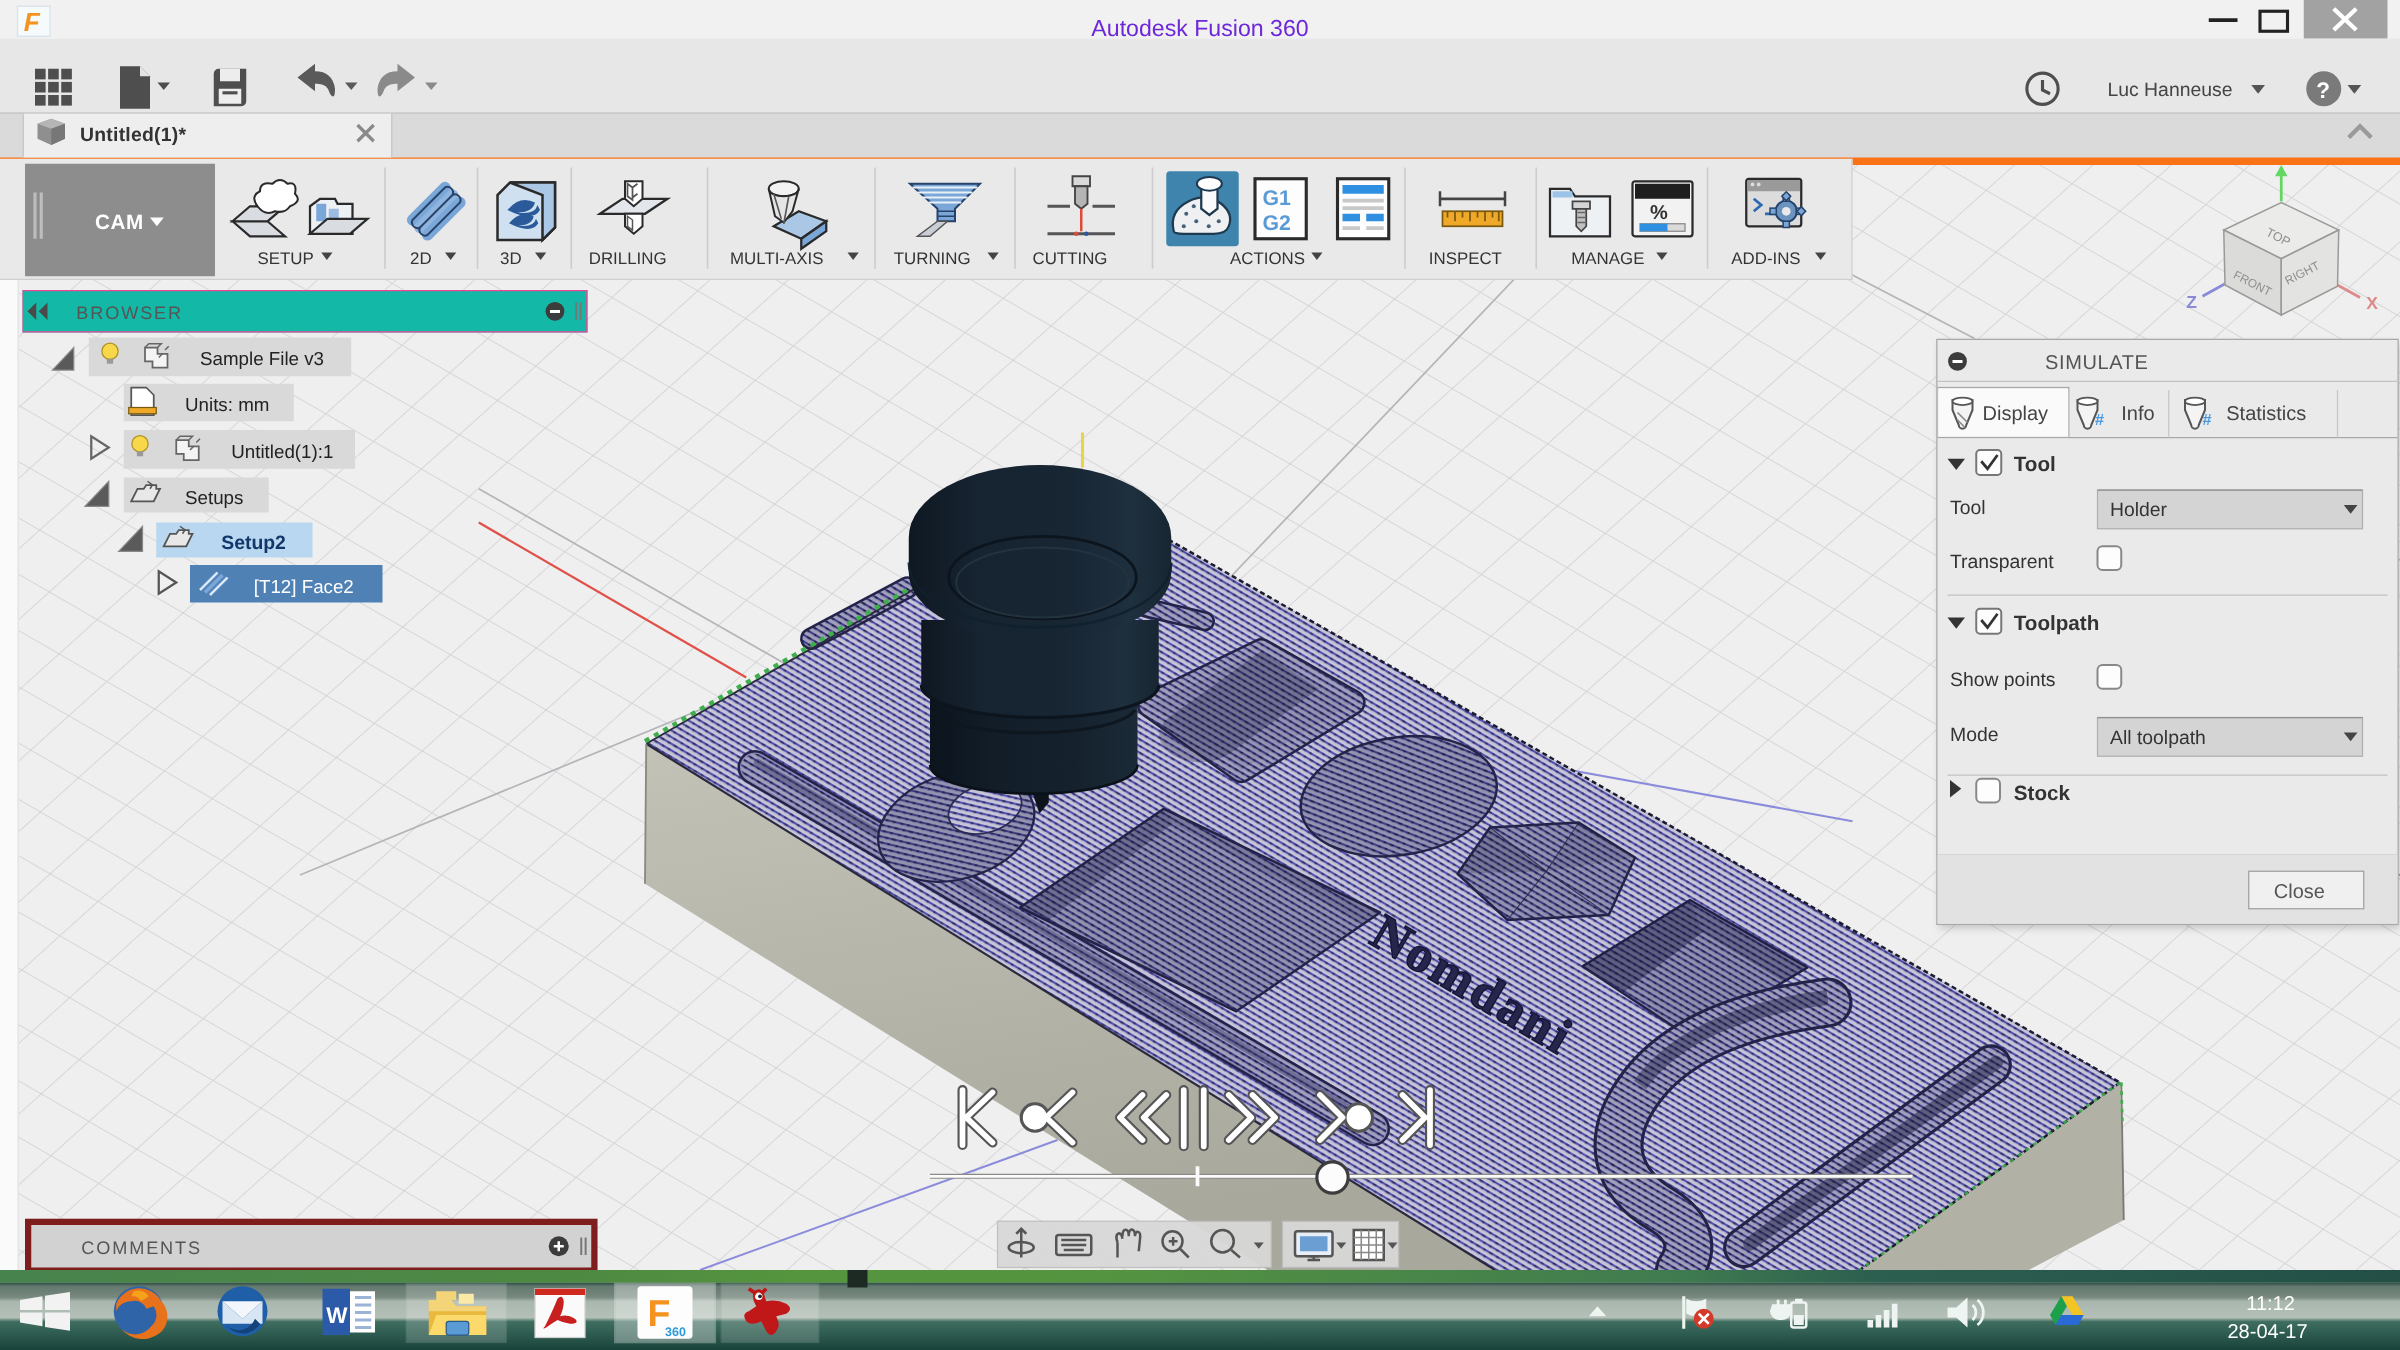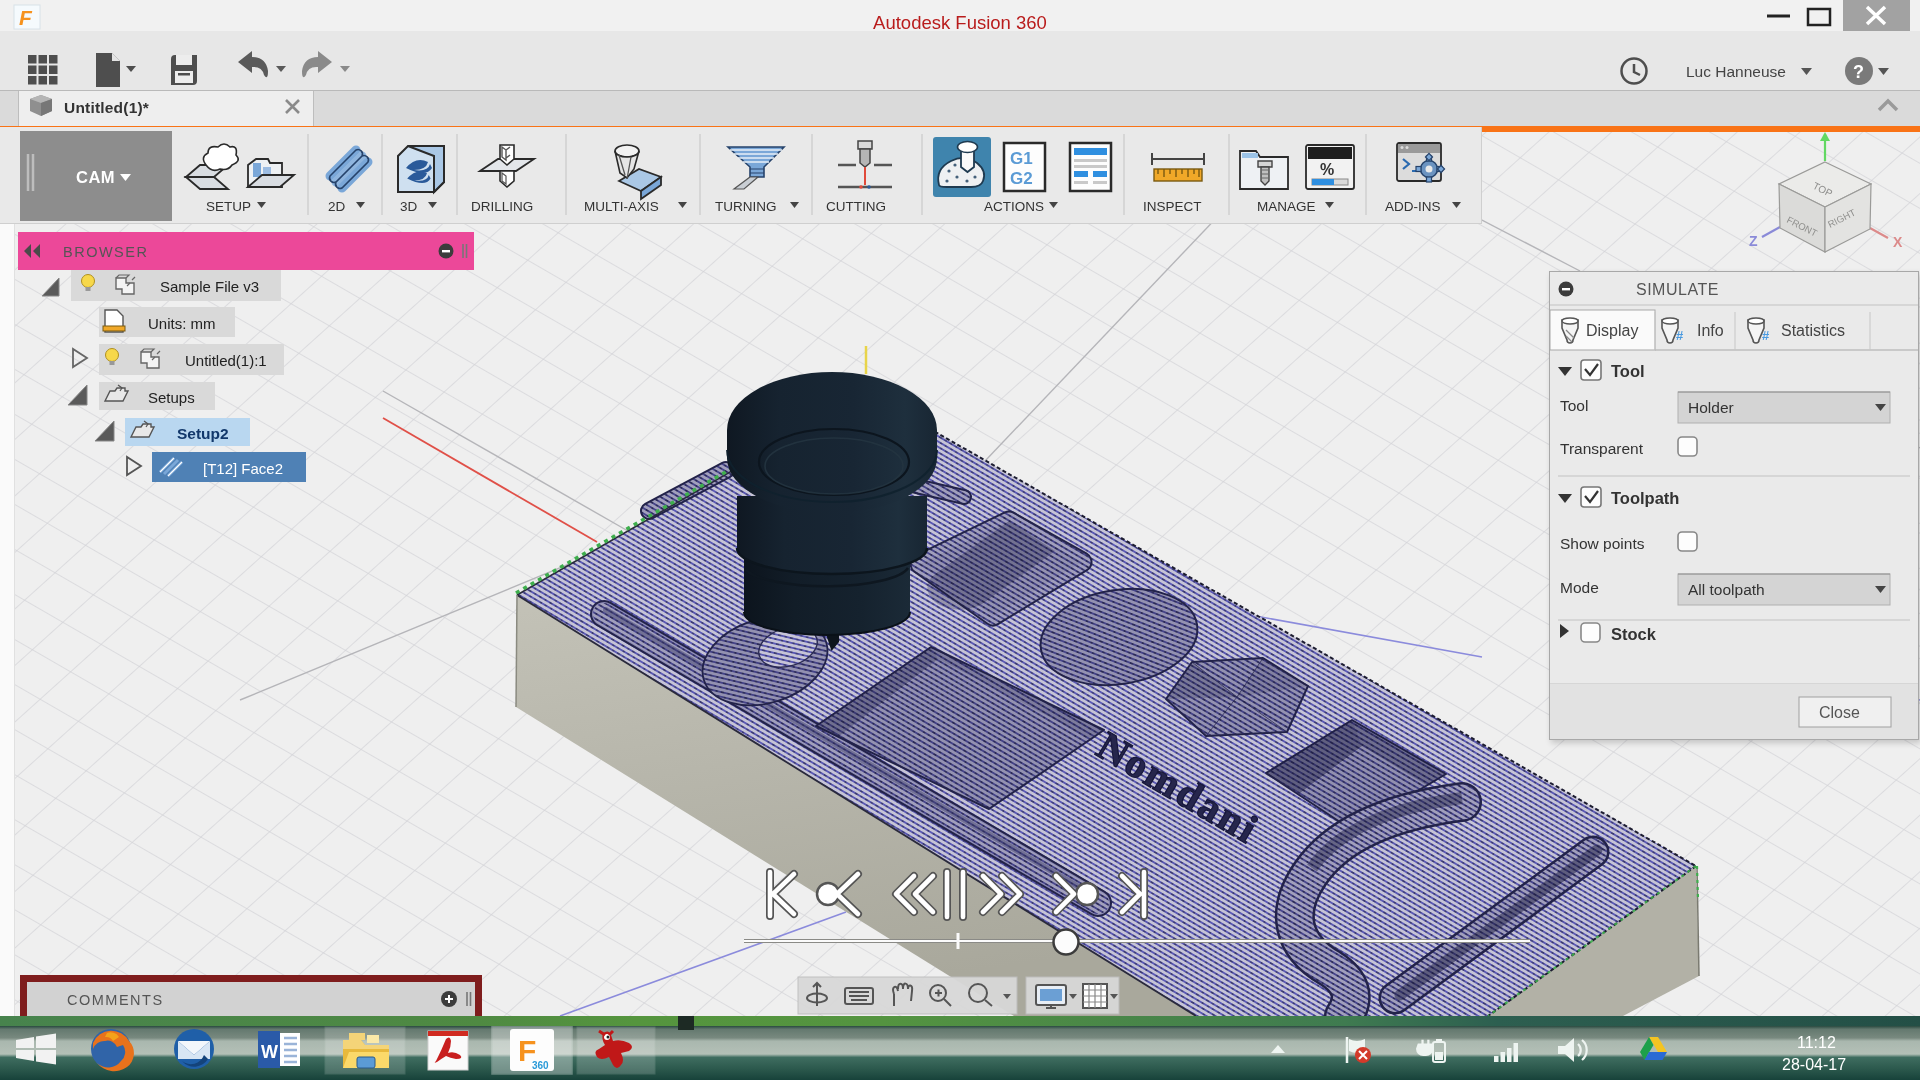--- a/index.html
+++ b/index.html
@@ -1,19 +1,19 @@
 <!DOCTYPE html>
 <html><head>
 <meta charset="utf-8">
 <style>
   html,body{margin:0;padding:0;width:1920px;height:1080px;overflow:hidden;
     font-family:"Liberation Sans",sans-serif;background:#efefef;}
   .abs{position:absolute;}
   #titlebar{left:0;top:0;width:1920px;height:31px;background:#f1f1f1;}
-  #title{left:0;width:1920px;text-align:center;font-size:18.5px;color:#b91c1c;top:12px;}
+  #title{left:0;width:1920px;text-align:center;font-size:18.5px;color:#6d28d9;top:12px;}
   #toolbar{left:0;top:31px;width:1920px;height:59px;background:#e7e7e7;border-bottom:1px solid #b9b9b9;}
   #tabbar{left:0;top:91px;width:1920px;height:35px;background:#dadada;border-bottom:6px solid #f97316;}
   #tab{left:18px;top:0px;width:294px;height:35px;background:#eeeeee;border-left:1px solid #bdbdbd;border-right:1px solid #bdbdbd;}
   #ribbon{left:0;top:127px;width:1481px;height:96px;border-right:1px solid #cfcfcf;background:#e9e9e9;border-bottom:1px solid #cfcfcf;}
   #viewport{left:0;top:127px;width:1920px;height:889px;background:#efefef;}
   #taskbar{left:0;top:1026px;width:1920px;height:54px;background:linear-gradient(#2a4a40 0%,#64796f 6%,#78897f 22%,#a9b7ae 28%,#b4c0b7 52%,#3f6d60 58%,#2b584c 80%,#17423a 100%);}
   #deskstrip{left:0;top:1016px;width:1920px;height:10px;background:#47834d;}
 </style>
 </head>
 <body>
@@ -483,21 +483,21 @@
       </g>
     </g>
   </g>
   <text x="1385" y="84" font-size="13.5" fill="#333">ADD-INS</text>
   <path d="M1452,75 l9,0 l-4.5,6 z" fill="#444"></path>
 </svg>
 </div>
 
 <div class="abs" style="left:0;top:224px;width:14px;height:792px;background:#fafafa;border-right:1px solid #e0e0e0"></div>
 
-<div class="abs" style="left:18px;top:232px;width:450px;height:32px;background:#ec4899;border:3px solid #ec4899">
+<div class="abs" style="left:18px;top:232px;width:450px;height:32px;background:#14b8a6;border:1px solid #ec4899">
   <svg class="abs" style="left:0;top:0" width="450" height="32">
     <path d="M10,9 l-7,7 l7,7 z M19,9 l-7,7 l7,7 z" fill="#4a4a4a"></path>
     <text x="42" y="22" font-size="14.5" fill="#555" style="letter-spacing:1.5px">BROWSER</text>
     <circle cx="425" cy="16" r="7.5" fill="#3c3c3c"></circle>
       <rect x="421" y="15" width="8" height="2.4" fill="#fff"></rect>
     <line x1="442" y1="9" x2="442" y2="23" stroke="#777" stroke-width="1.6"></line>
     <line x1="445.5" y1="9" x2="445.5" y2="23" stroke="#777" stroke-width="1.6"></line>
   </svg>
 </div>
 <svg class="abs" style="left:0;top:264px" width="500" height="230">
@@ -551,21 +551,21 @@
 
   <rect x="152" y="188" width="154" height="30" fill="#4f81b5"></rect>
   <path d="M127,193 L127,211 L141,202 Z" fill="none" stroke="#555" stroke-width="1.8"></path>
   <g transform="translate(158,192)" stroke="#2a5a8a" stroke-width="2.5">
     <path d="M2,16 L16,2 M6,18 L20,4 M10,20 L24,6" stroke="#7aa7d8" stroke-width="3"></path>
     <path d="M2,16 L16,2 M10,20 L24,6" stroke="#fff" stroke-width="1.2"></path>
   </g>
   <text x="203" y="210" font-size="15" fill="#fff">[T12] Face2</text>
 </svg>
 
-<div class="abs" style="left:20px;top:975px;width:448px;height:34px;background:#d2d2d2;border:7px solid #7f1d1d">
+<div class="abs" style="left:20px;top:975px;width:448px;height:34px;background:#d2d2d2;border:5px solid #7f1d1d">
   <svg class="abs" style="left:0;top:0" width="448" height="34">
     <text x="40" y="23" font-size="14.5" fill="#555" style="letter-spacing:1.5px">COMMENTS</text>
     <circle cx="422" cy="17" r="8" fill="#3c3c3c"></circle>
       <path d="M418,17 h8 M422,13 v8" stroke="#fff" stroke-width="2"></path>
     <line x1="440" y1="10" x2="440" y2="24" stroke="#777" stroke-width="1.6"></line>
     <line x1="443.5" y1="10" x2="443.5" y2="24" stroke="#777" stroke-width="1.6"></line>
   </svg>
 </div>
 
 <div class="abs" style="left:1549px;top:271px;width:368px;height:467px;background:#eaeaea;border:1px solid #a8a8a8;box-shadow:2px 3px 6px rgba(0,0,0,0.18)">

